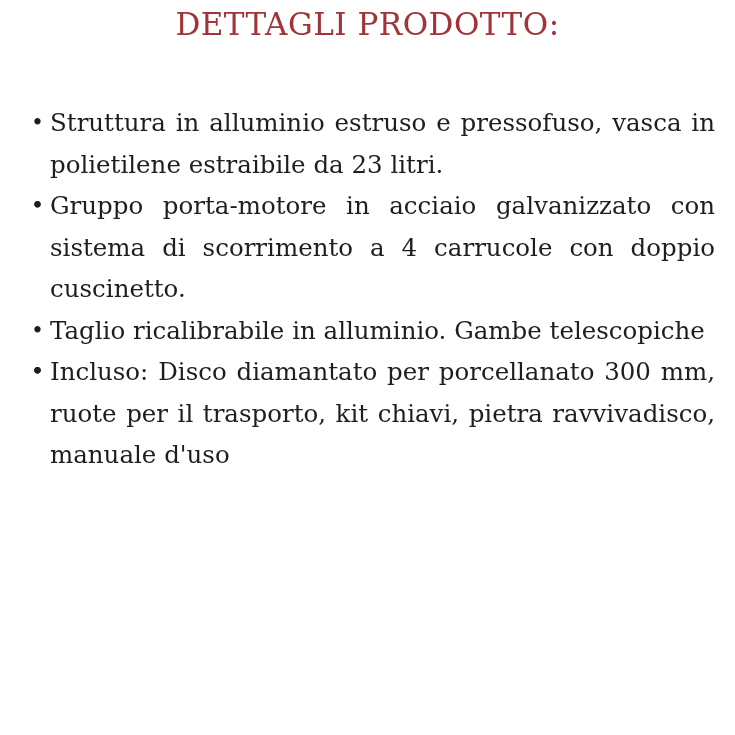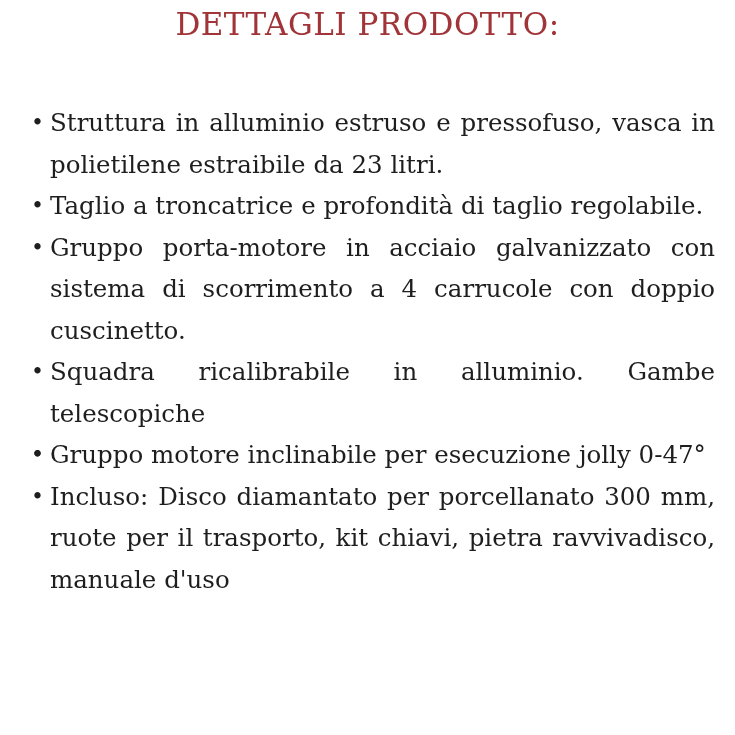--- a/index.html
+++ b/index.html
@@ -59,35 +59,33 @@
 <div class="page">
   <h1 class="section-title">DETTAGLI PRODOTTO:</h1>
 
   <ul class="features">
     <li>
       <span class="bullet-dot">•</span>
       <span>Struttura in alluminio estruso e pressofuso, vasca in polietilene estraibile da 23 litri.</span>
     </li>
     <li>
       <span class="bullet-dot">•</span>
-      <span>Taglio a troncatrice e profondità di taglio regolabile.</span>
     </li>
     <li>
       <span class="bullet-dot">•</span>
       <span>Gruppo porta-motore in acciaio galvanizzato con sistema di scorrimento a 4 carrucole con doppio cuscinetto.</span>
     </li>
     <li>
       <span class="bullet-dot">•</span>
-      <span>Squadra ricalibrabile in alluminio. Gambe telescopiche</span>
+      <span>Taglio ricalibrabile in alluminio. Gambe telescopiche</span>
     </li>
     <li>
       <span class="bullet-dot">•</span>
     </li>
     <li>
       <span class="bullet-dot">•</span>
-      <span>Gruppo motore inclinabile per esecuzione jolly 0-47°</span>
     </li>
     <li>
       <span class="bullet-dot">•</span>
       <span>Incluso: Disco diamantato per porcellanato 300 mm, ruote per il trasporto, kit chiavi, pietra ravvivadisco, manuale d'uso</span>
     </li>
   </ul>
 </div>
 
 </body></html>

